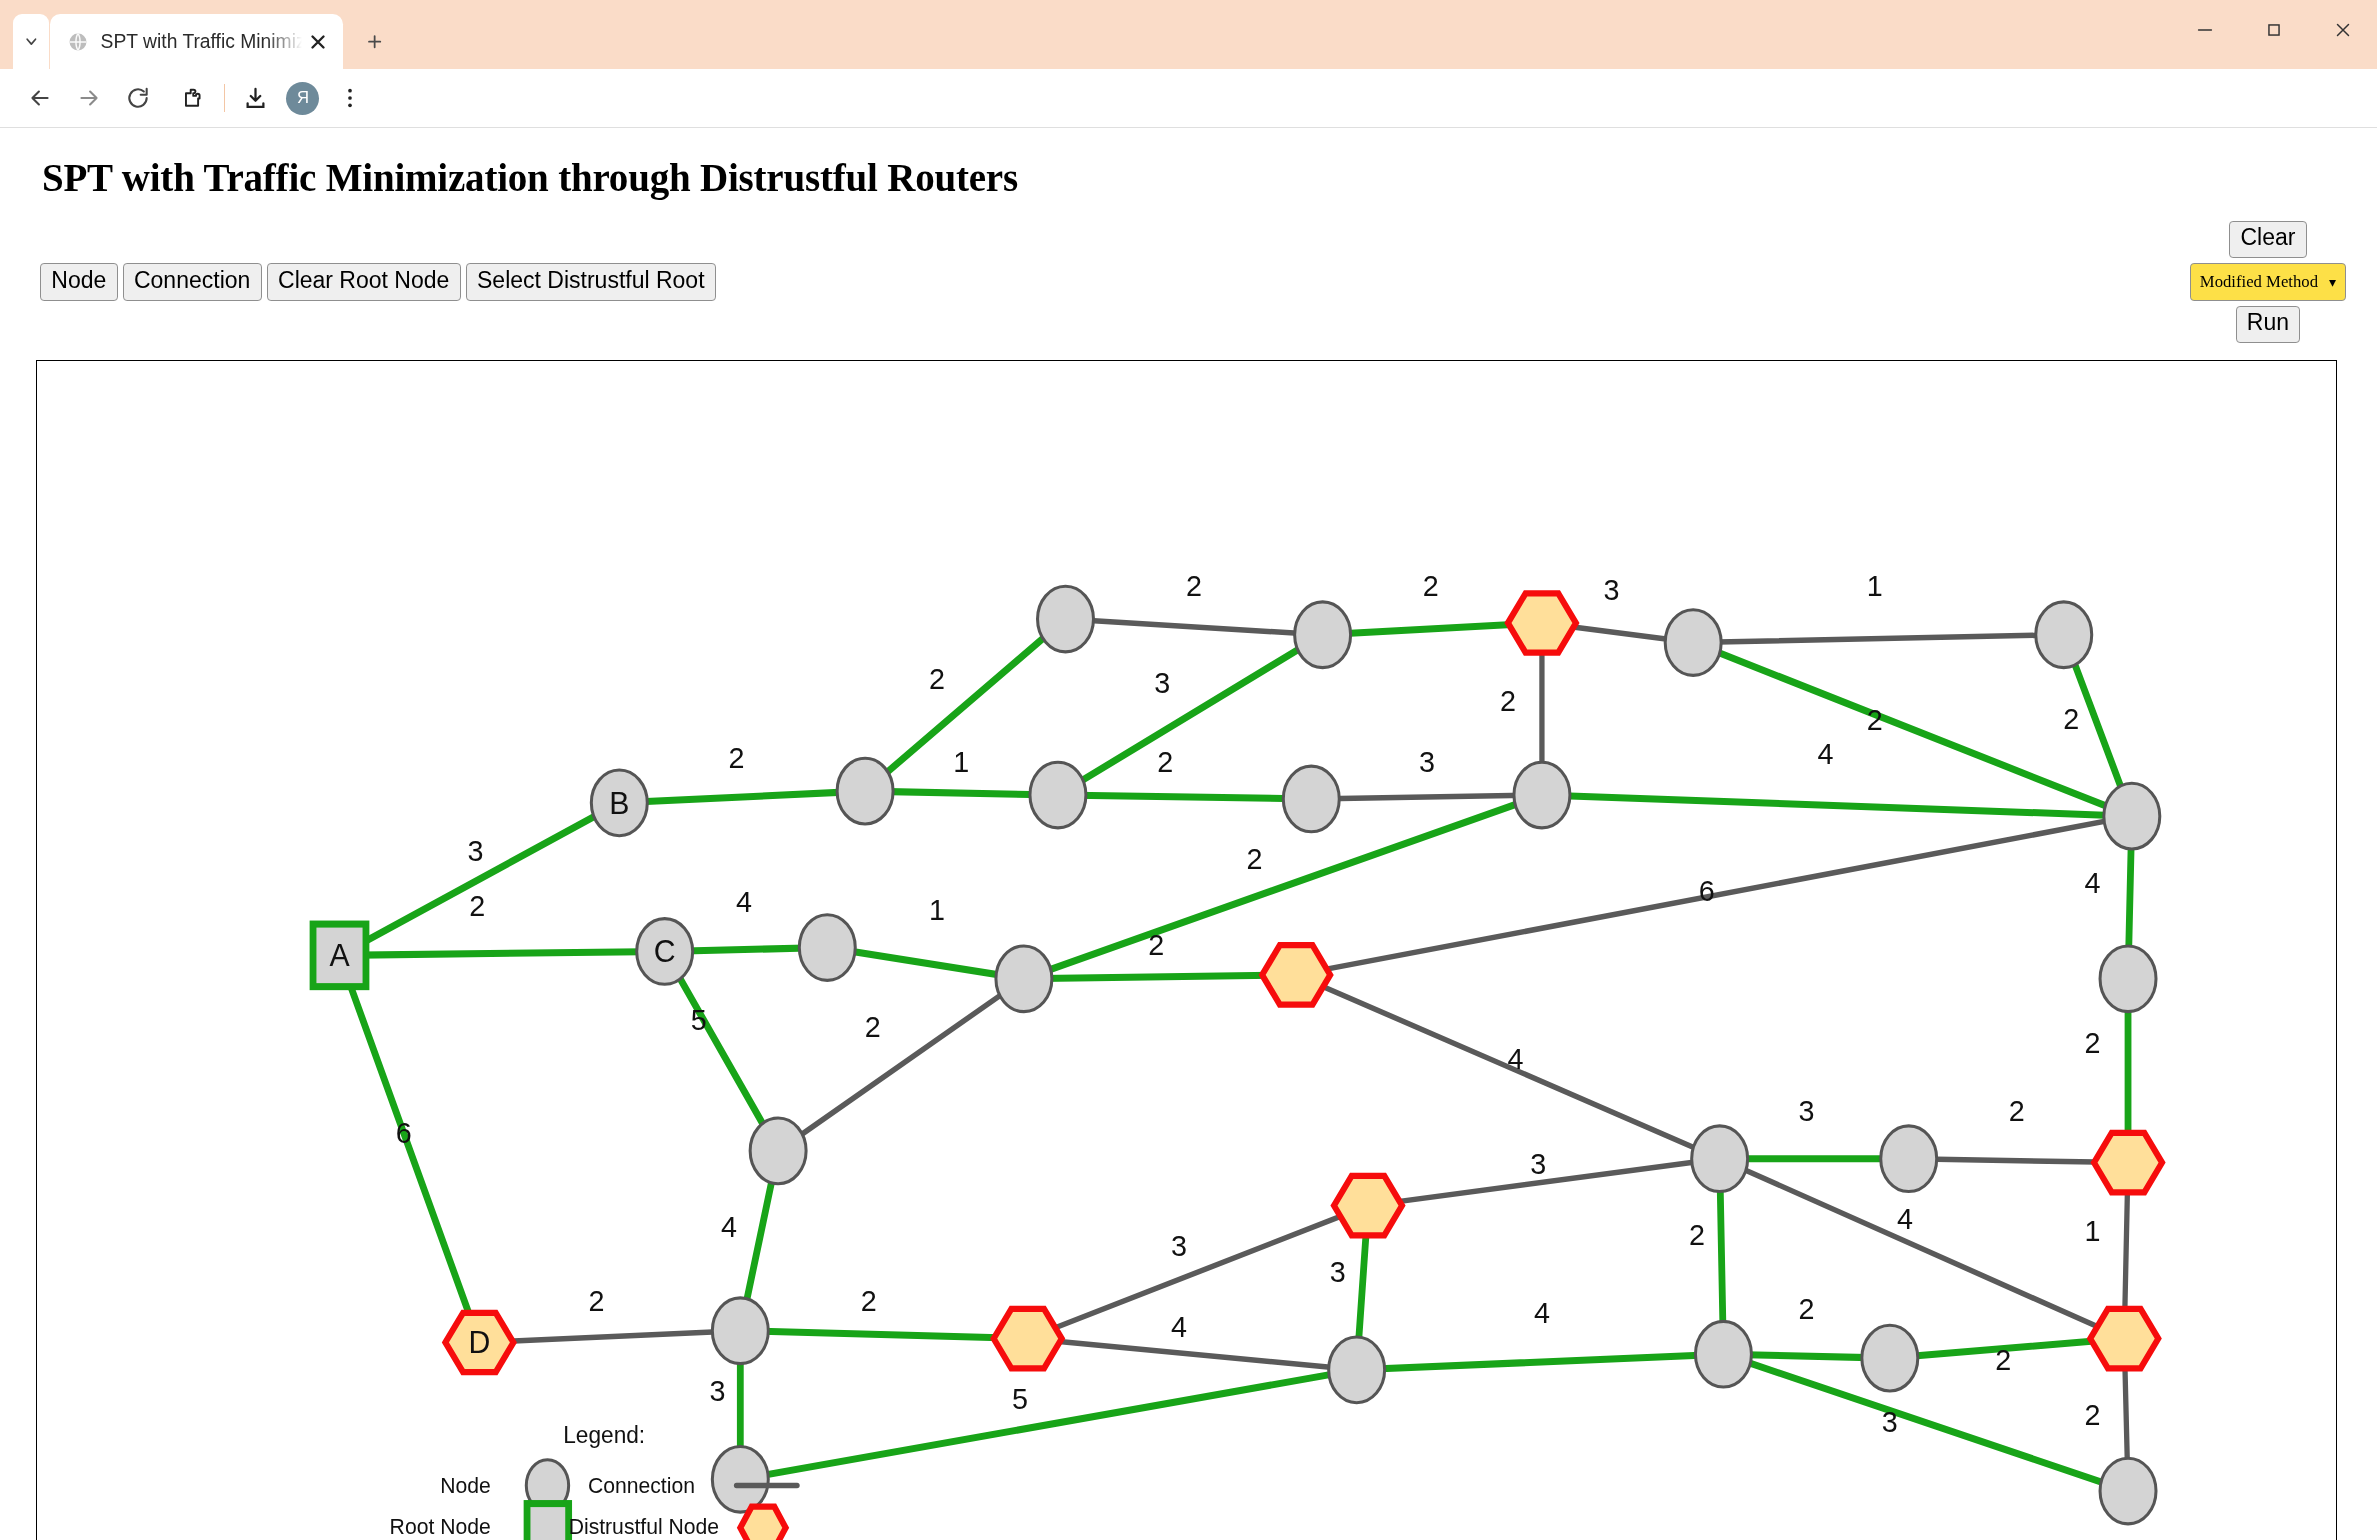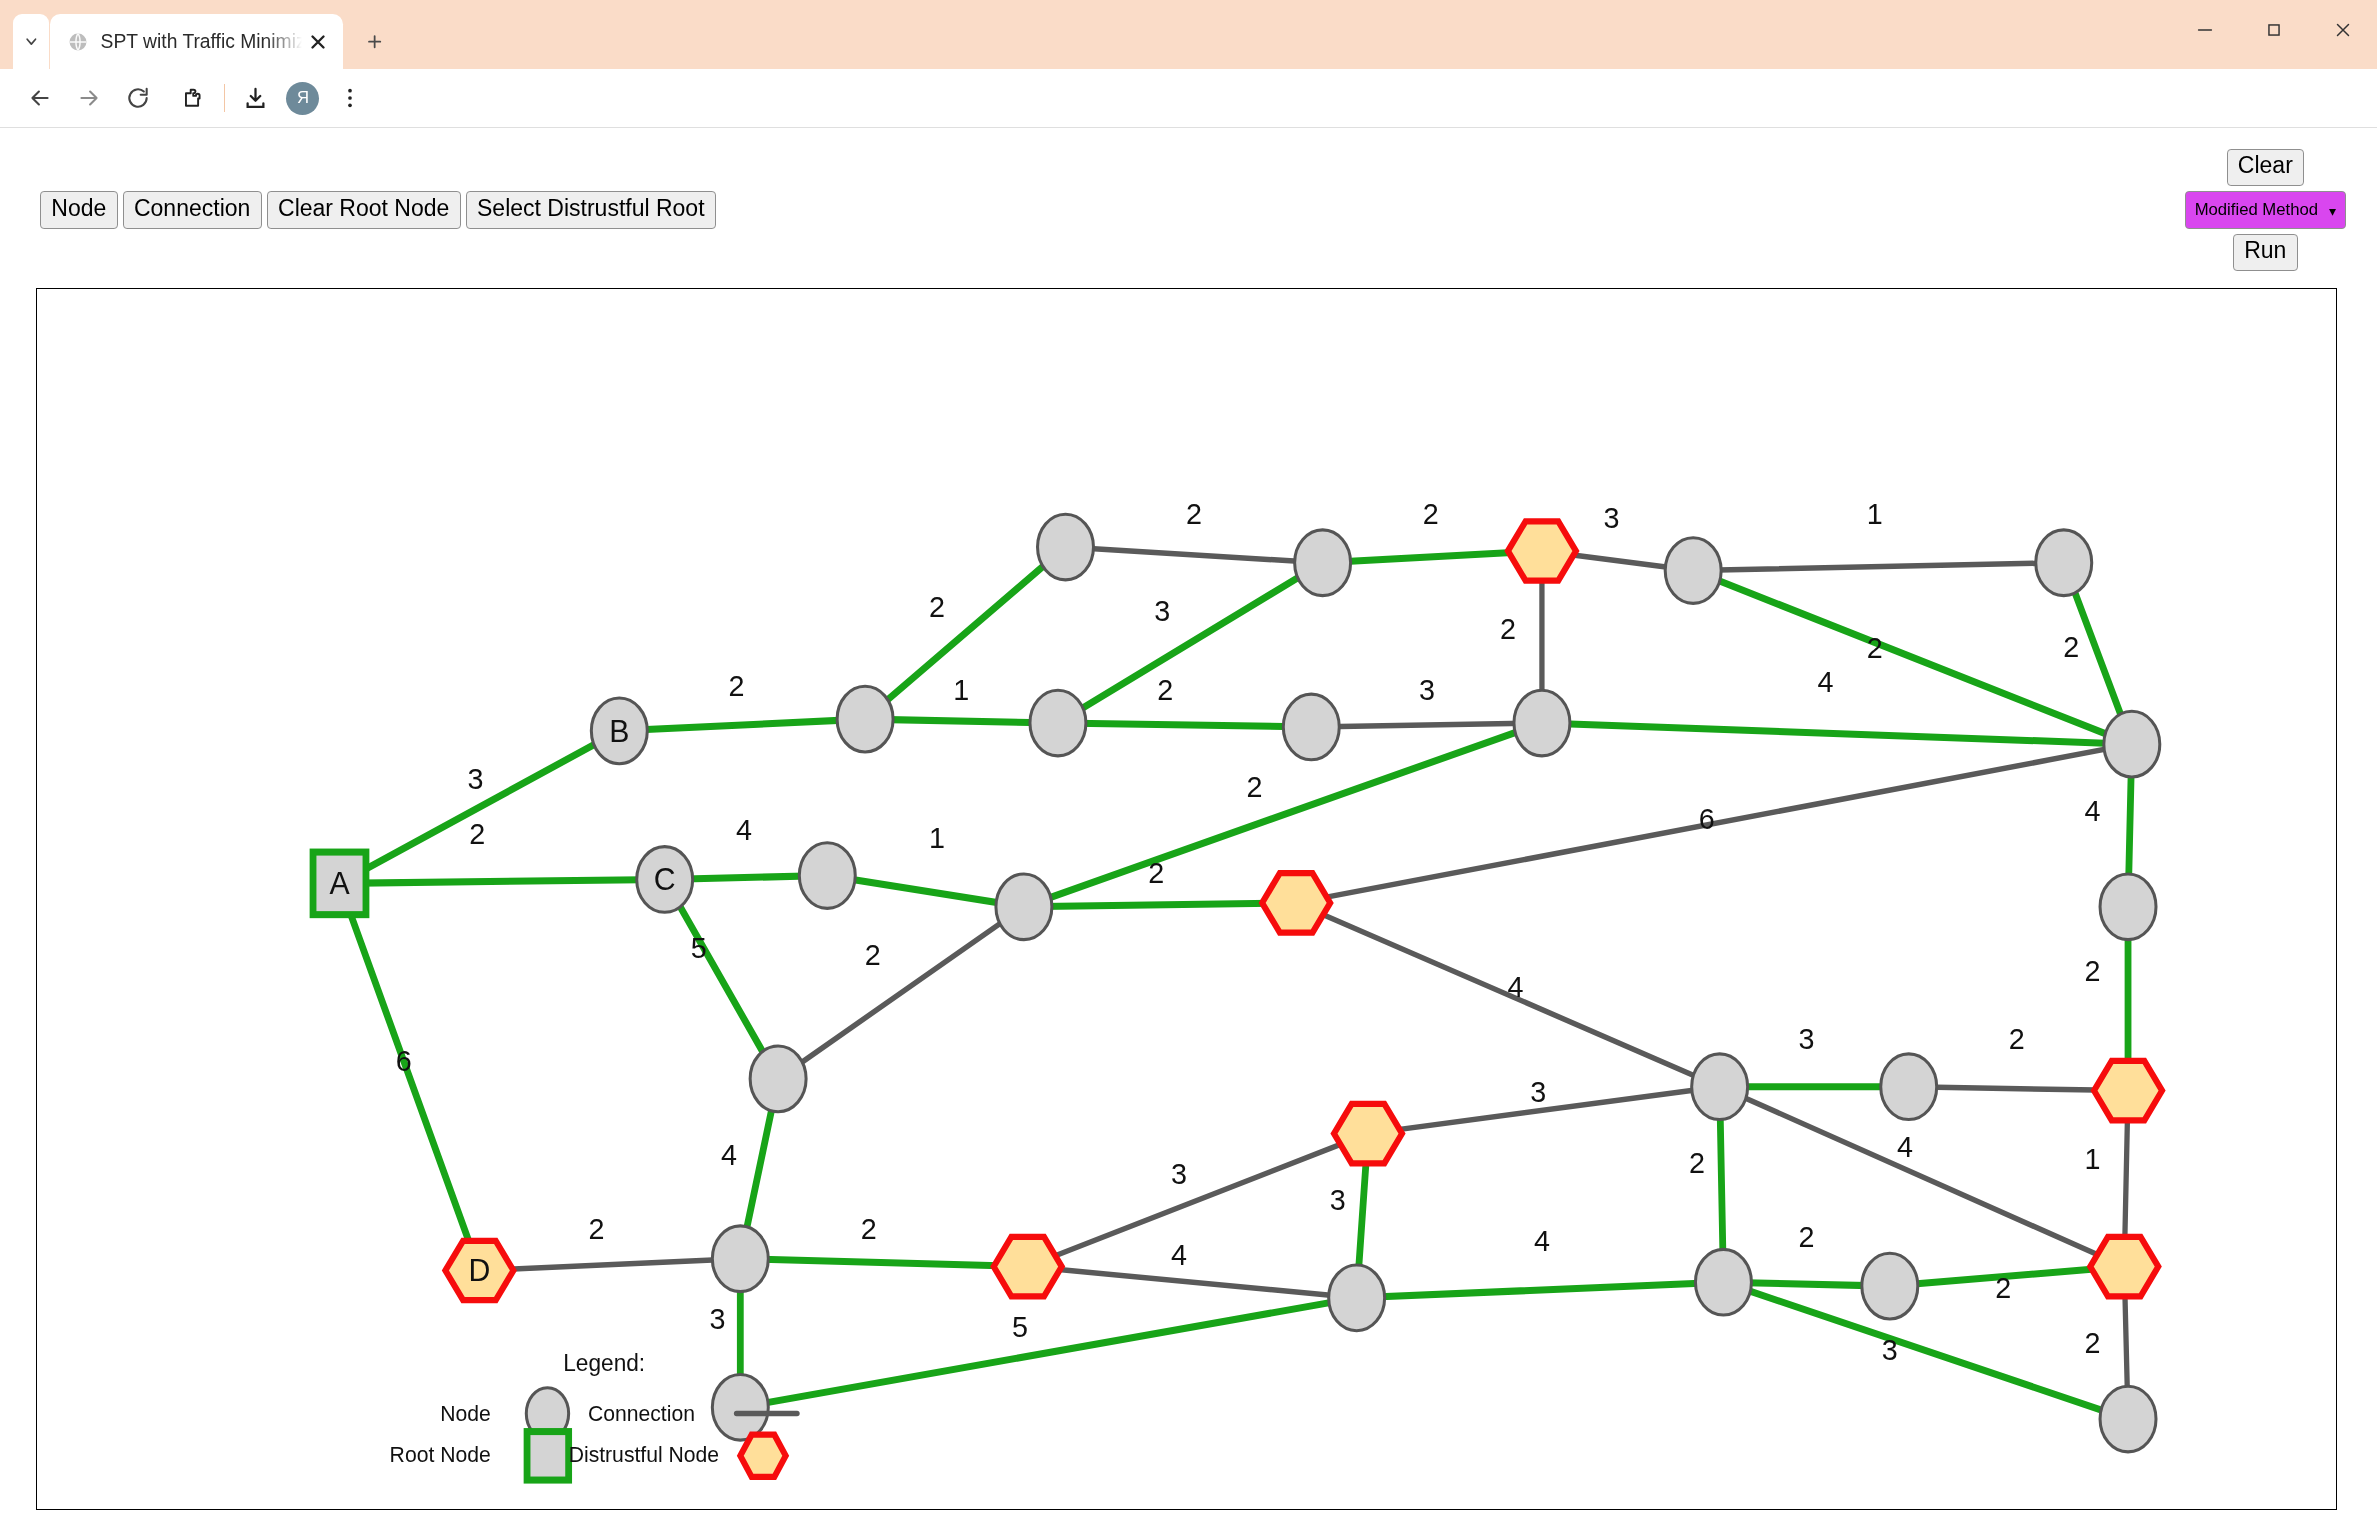--- a/index.html
+++ b/index.html
@@ -77,23 +77,23 @@
   }
   .ctl-left { display:flex; align-items:center; gap: 5.1px; }
   .ctl-right { margin-left:auto; display:flex; align-items:center; gap: 5.1px; flex-direction: column; }
   .btn {
     font-family: "Liberation Sans", sans-serif;
     font-size: 23px; color:#000;
     background: #efefef; border: 1.3px solid #8f8f8f; border-radius: 3.9px;
     padding: 3.9px 10.3px 5.8px; line-height: 1.12; cursor: pointer;
   }
   .select {
-    font-family: Liberation Sans, sans-serif;
+    font-family: Liberation Serif, serif;
     font-size: 16.7px; color:#000;
-    background:#d946ef; border: 1.3px solid #8f8f8f; border-radius: 3.9px;
+    background:#fde047; border: 1.3px solid #8f8f8f; border-radius: 3.9px;
     padding: 7.7px 27px 7.7px 9px; cursor: pointer;
     position: relative;
   }
   .select .caret {
     position:absolute; right:9px; top:50%; transform: translateY(-45%);
     font-size: 14px; color:#000;
   }
 
   .canvas-wrap {
     margin: 16.7px 40px 0 36px;
@@ -208,20 +208,21 @@
       <svg viewBox="0 0 24 24" style="width:26px;height:26px">
         <circle cx="12" cy="5.2" r="1.7" fill="#222"></circle>
         <circle cx="12" cy="12" r="1.7" fill="#222"></circle>
         <circle cx="12" cy="18.8" r="1.7" fill="#222"></circle>
       </svg>
     </div>
   </div>
 
   <div class="page">
 
+    <h1 class="page-title">SPT with Traffic Minimization through Distrustful Routers</h1>
 
     <div class="controls">
       <div class="ctl-left">
         <button class="btn">Node</button>
         <button class="btn">Connection</button>
         <button class="btn">Clear Root Node</button>
         <button class="btn">Select Distrustful Root</button>
       </div>
       <div class="ctl-right">
         <button class="btn">Clear</button>

